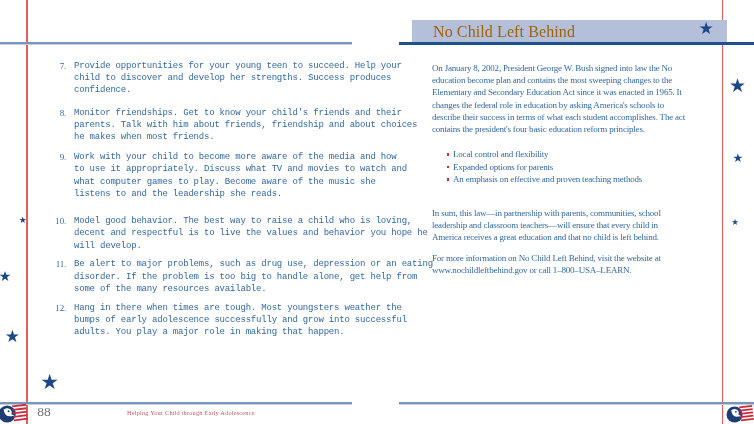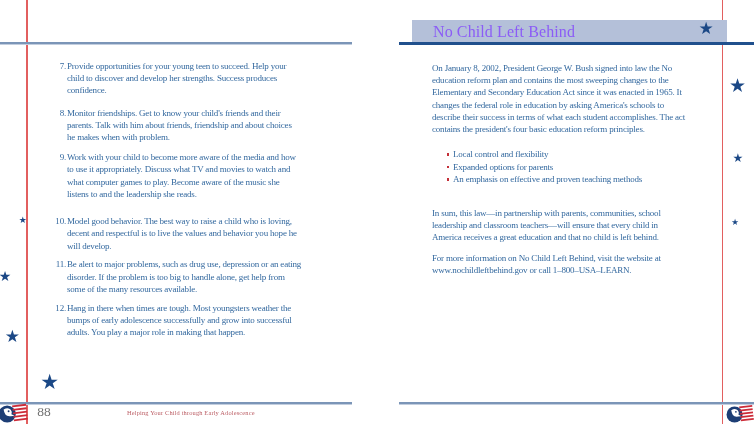--- a/index.html
+++ b/index.html
@@ -14,34 +14,34 @@
   
   .hrule{position:absolute;height:2.5px;background:linear-gradient(to bottom,#7b95b7 0 55%,#c2cedf 55% 100%);}
   .hrule.top-left{left:0;top:42px;width:352px;}
   .hrule.bottom-left{left:0;top:402px;width:352px;}
   .hrule.bottom-right{left:399px;top:402px;width:355px;}
   
   .banner{position:absolute;left:412px;top:20px;width:315px;height:22.5px;background:#b4c0d9;}
   .banner-underline{position:absolute;left:399px;top:42px;width:355px;height:2.6px;background:#20508d;}
   .banner-title{
     position:absolute;left:433px;top:20px;height:36px;line-height:23px;
-    font-size:16px;color:#8b5cf6;letter-spacing:0.1px;white-space:nowrap;
+    font-size:16px;color:#a16207;letter-spacing:0.1px;white-space:nowrap;
   }
   
   .star{
     position:absolute;transform:translate(-50%,-52%);color:#1b4886;
     font-family:"DejaVu Sans", sans-serif;line-height:1;
   }
   
   .ln{white-space:nowrap;line-height:12.35px;font-size:9px;letter-spacing:-0.2px;}
   
   .list-item{position:absolute;left:46px;}
   .list-item .num{position:absolute;left:0;top:0;width:20px;text-align:right;
     font-size:9px;line-height:12.35px;letter-spacing:-0.2px;}
-  .list-item .lines{margin-left:21px;}
+  .list-item .lines{margin-left:28px;font-family:Liberation Mono, monospace;}
   
   .para{position:absolute;left:432px;}
   
   .bullets{position:absolute;left:446.5px;top:148.3px;}
   .bullet-row{position:relative;padding-left:6.5px;line-height:12.38px;font-size:9px;letter-spacing:-0.2px;white-space:nowrap;}
   .bullet-sq{position:absolute;left:0;top:5px;width:2.8px;height:2.8px;background:#c42f38;}
   
   .page-number{position:absolute;left:30px;top:403.5px;width:28px;text-align:center;
     font-size:13.5px;color:#737373;line-height:15px;}
   .book-title{position:absolute;left:127px;top:409px;font-size:6.4px;color:#bc5f66;
@@ -70,21 +70,21 @@
         <div class="ln">child to discover and develop her strengths. Success produces</div>
         <div class="ln">confidence.</div>
       </div>
     </div>
 
     <div class="list-item" style="top:106.7px">
       <div class="num">8.</div>
       <div class="lines">
         <div class="ln">Monitor friendships. Get to know your child's friends and their</div>
         <div class="ln">parents. Talk with him about friends, friendship and about choices</div>
-        <div class="ln">he makes when with problem.</div>
+        <div class="ln">he makes when most friends.</div>
       </div>
     </div>
 
     <div class="list-item" style="top:151px">
       <div class="num">9.</div>
       <div class="lines">
         <div class="ln">Work with your child to become more aware of the media and how</div>
         <div class="ln">to use it appropriately. Discuss what TV and movies to watch and</div>
         <div class="ln">what computer games to play. Become aware of the music she</div>
         <div class="ln">listens to and the leadership she reads.</div>
@@ -141,21 +141,21 @@
 
   <div>
 
     <div class="banner"></div>
     <div class="banner-underline"></div>
     <div class="banner-title">No Child Left Behind</div>
     <span class="star" style="left:706px;top:28.5px;font-size:17px">★</span>
 
     <div class="para" style="top:61.5px">
       <div class="ln">On January 8, 2002, President George W. Bush signed into law the No</div>
-      <div class="ln">education reform plan and contains the most sweeping changes to the</div>
+      <div class="ln">education become plan and contains the most sweeping changes to the</div>
       <div class="ln">Elementary and Secondary Education Act since it was enacted in 1965. It</div>
       <div class="ln">changes the federal role in education by asking America's schools to</div>
       <div class="ln">describe their success in terms of what each student accomplishes. The act</div>
       <div class="ln">contains the president's four basic education reform principles.</div>
     </div>
 
     <div class="bullets">
       <div class="bullet-row">
         <span class="bullet-sq"></span>
         <span>Local control and flexibility</span>

